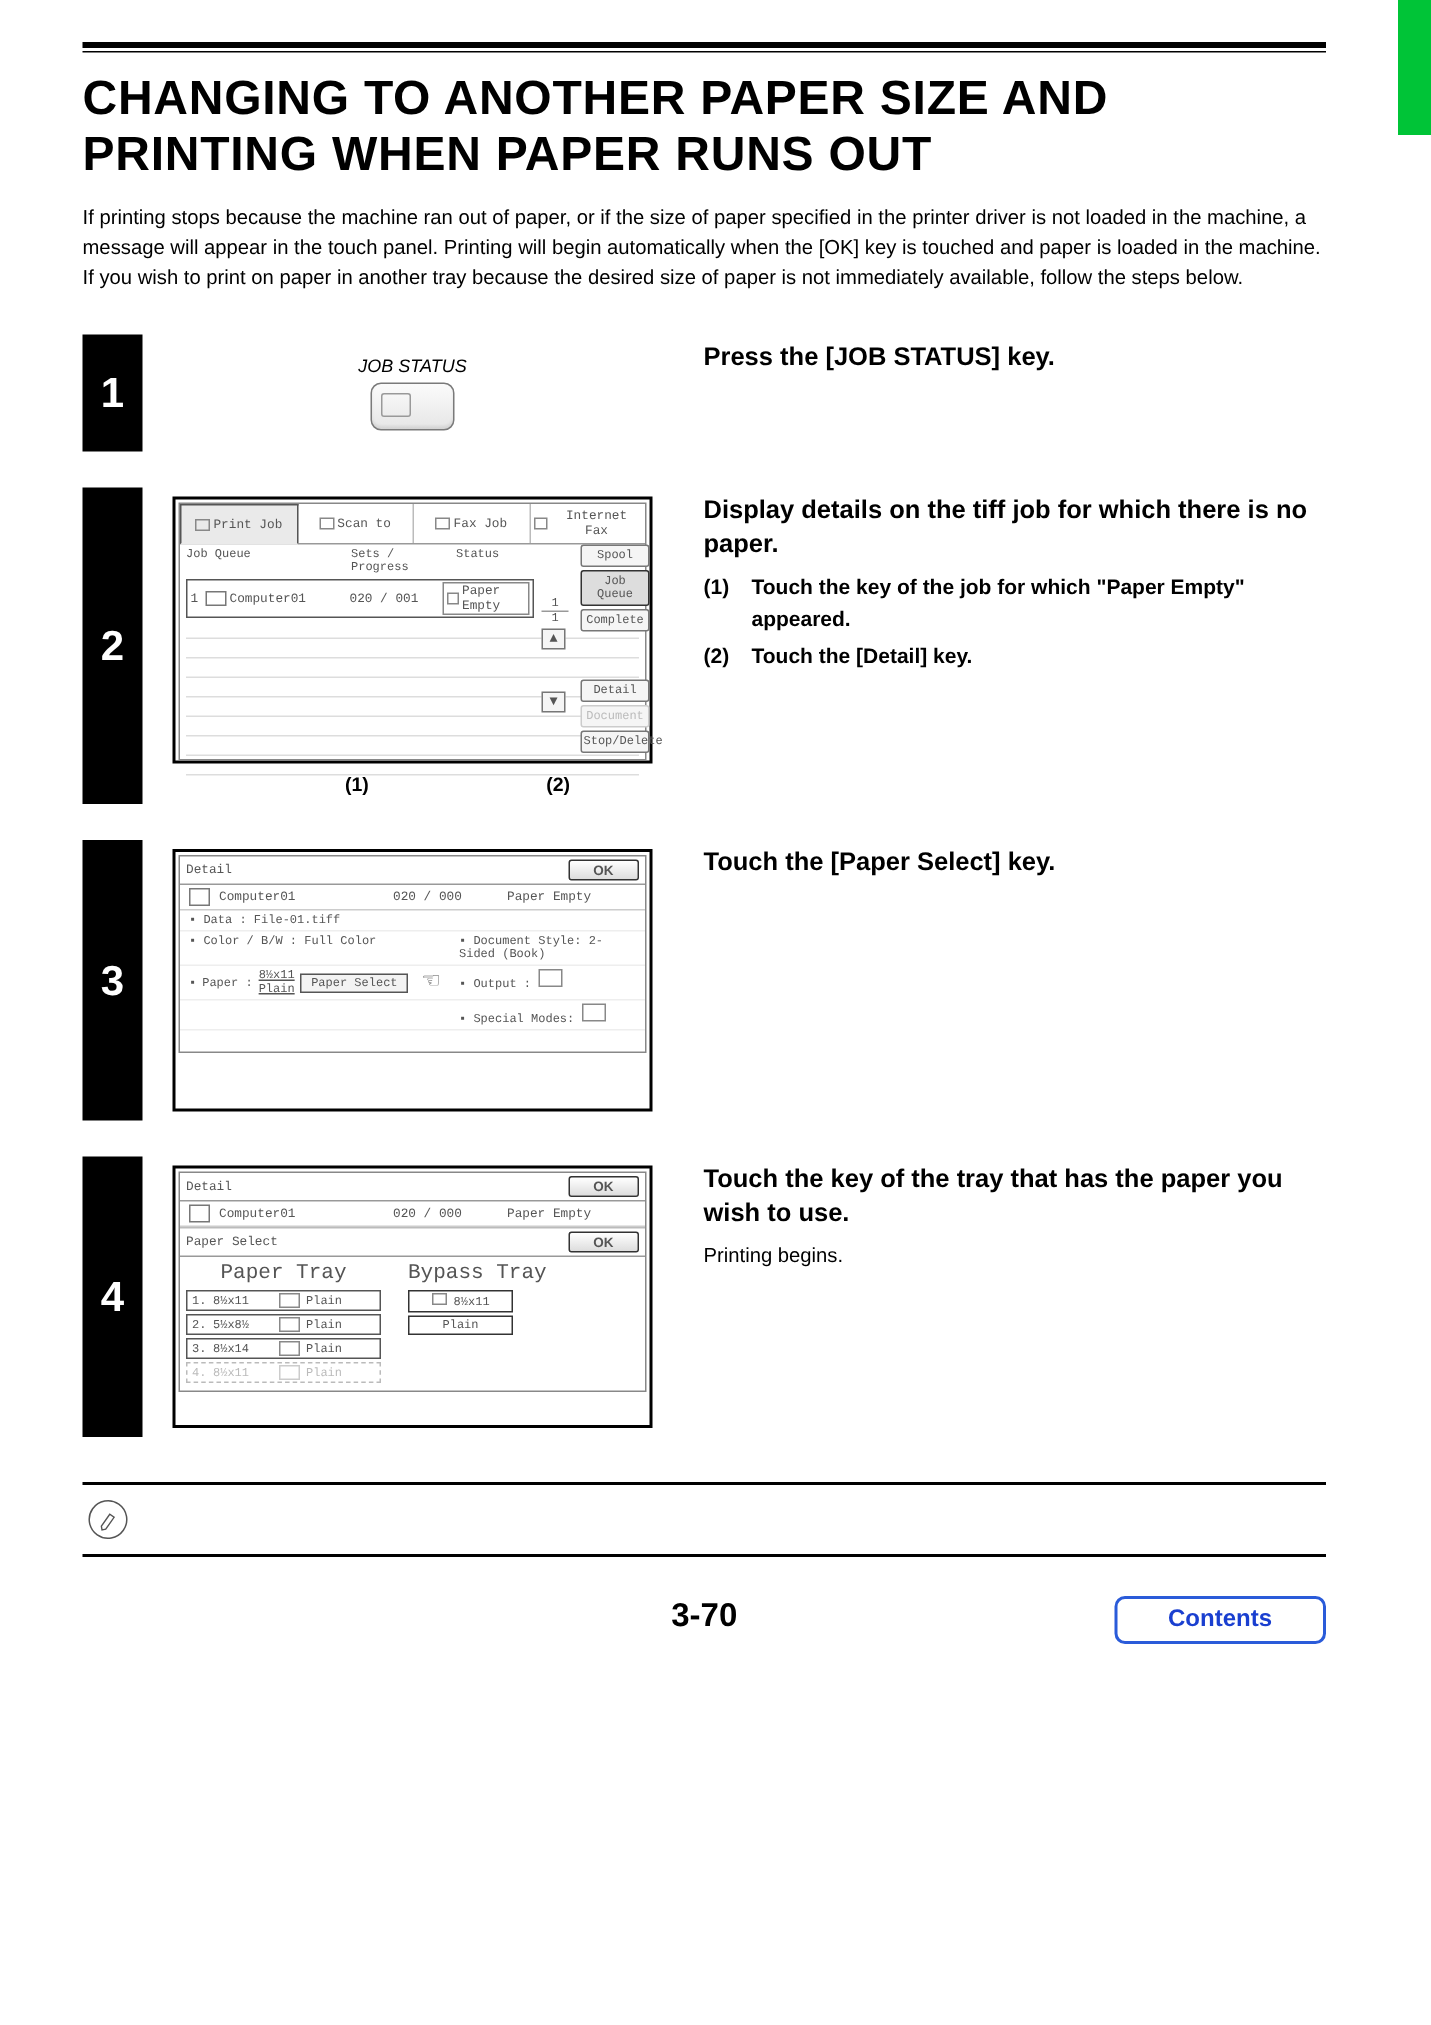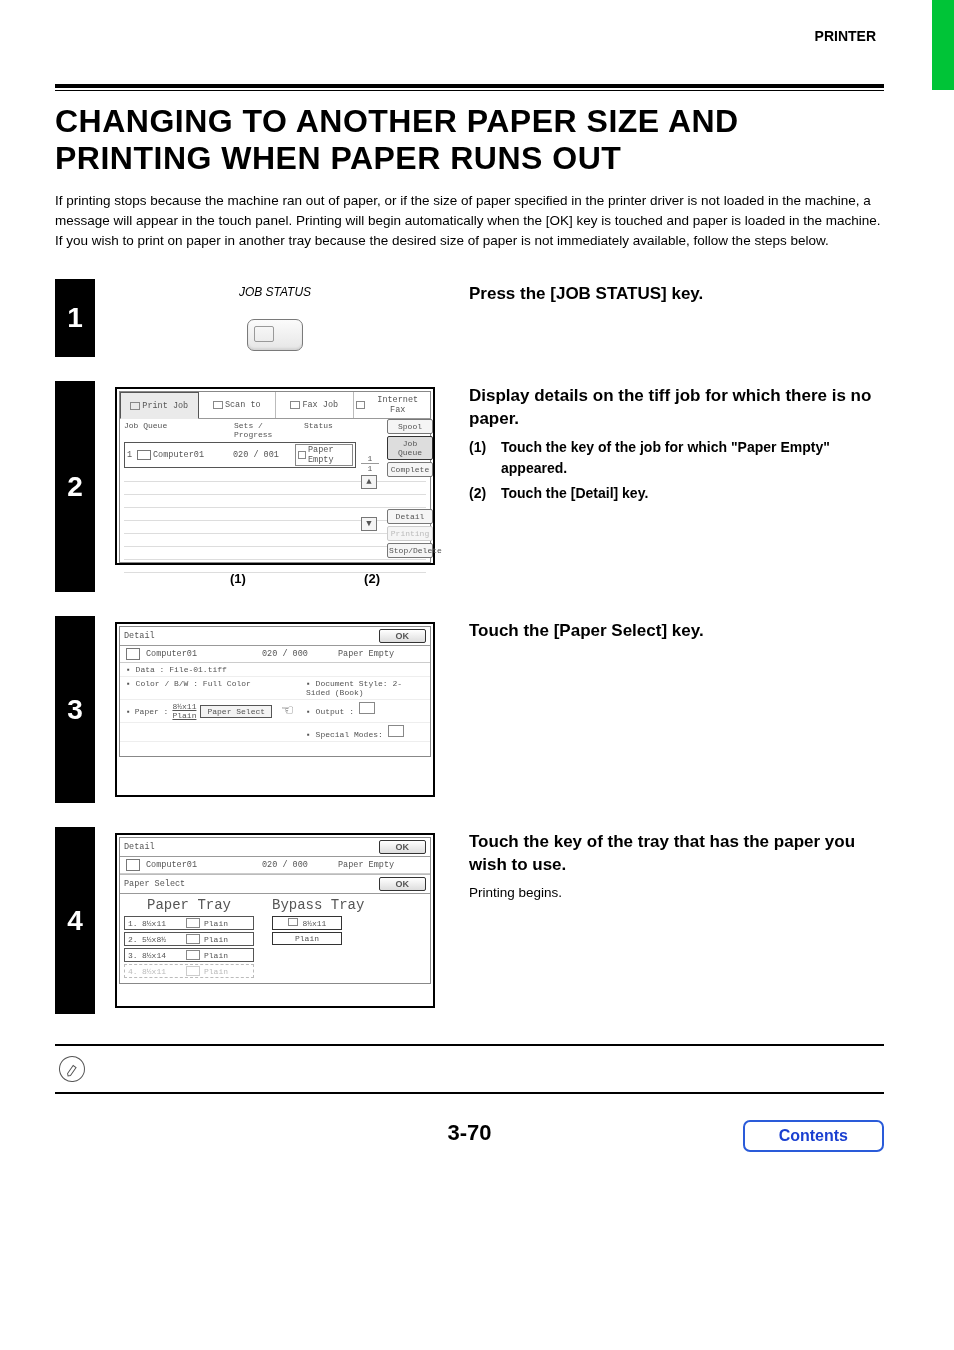--- a/index.html
+++ b/index.html
@@ -211,32 +211,31 @@
     background:#fff;
   }
   .tiny-glyph { width:10px; height:8px; border:1px solid #888; display:inline-block;}
 </style>
 </head>
 <body>
 
 <div class="green-tab"></div>
 
 <div class="page">
-  <div class="section-label">PRINTER</div>
 
   <div class="rule-thick"></div>
   <div class="rule-thin"></div>
 
   <h1 class="title">CHANGING TO ANOTHER PAPER SIZE AND PRINTING WHEN PAPER RUNS OUT</h1>
 
   <p class="intro">If printing stops because the machine ran out of paper, or if the size of paper specified in the printer driver is not loaded in the machine, a message will appear in the touch panel. Printing will begin automatically when the [OK] key is touched and paper is loaded in the machine. If you wish to print on paper in another tray because the desired size of paper is not immediately available, follow the steps below.</p>
 
   <div class="step">
     <div class="step-num">1</div>
-    <div class="step-img" style="min-height:78px;justify-content:space-between;">
+    <div class="step-img" style="min-height:78px;">
       <div class="key-label">JOB STATUS</div>
       <div class="hard-key"></div>
     </div>
     <div class="step-text">
       <div class="step-heading">Press the [JOB STATUS] key.</div>
     </div>
   </div>
 
   <div class="step">
     <div class="step-num">2</div>
@@ -290,21 +289,21 @@
           <div class="pgnum" style="border-bottom:none;">1</div>
           <div class="arrowbtn">▲</div>
           <div class="arrowbtn" style="margin-top:28px;">▼</div>
         </div>
         <div class="sidebtns">
           <div class="sbtn">Spool</div>
           <div class="sbtn sel">Job Queue</div>
           <div class="sbtn">Complete</div>
           <div style="height:28px;"></div>
           <div class="sbtn">Detail</div>
-          <div class="sbtn dim">Printing</div>
+          <div class="sbtn dim">Document</div>
           <div class="sbtn">Stop/Delete</div>
         </div>
       </div>
       <div class="callouts">
         <span>(1)</span>
         <span>(2)</span>
       </div>
     </div>
     <div class="step-text">
       <div class="step-heading">Display details on the tiff job for which there is no paper.</div>

